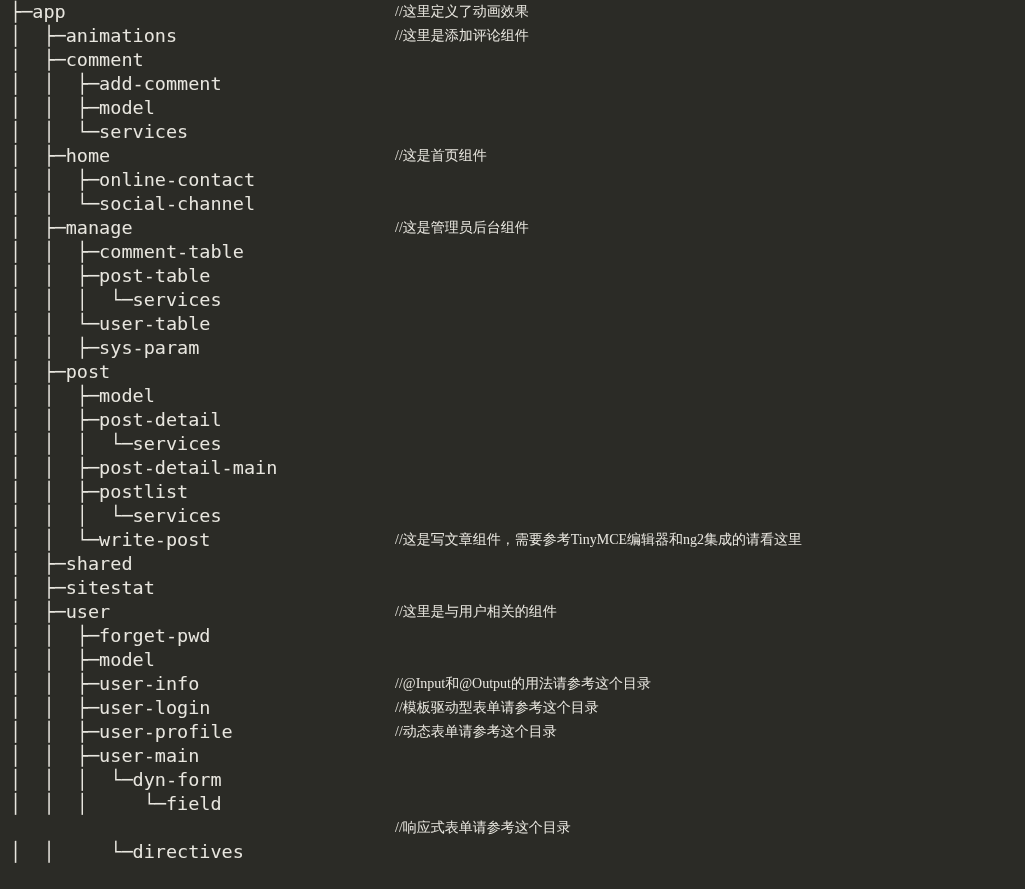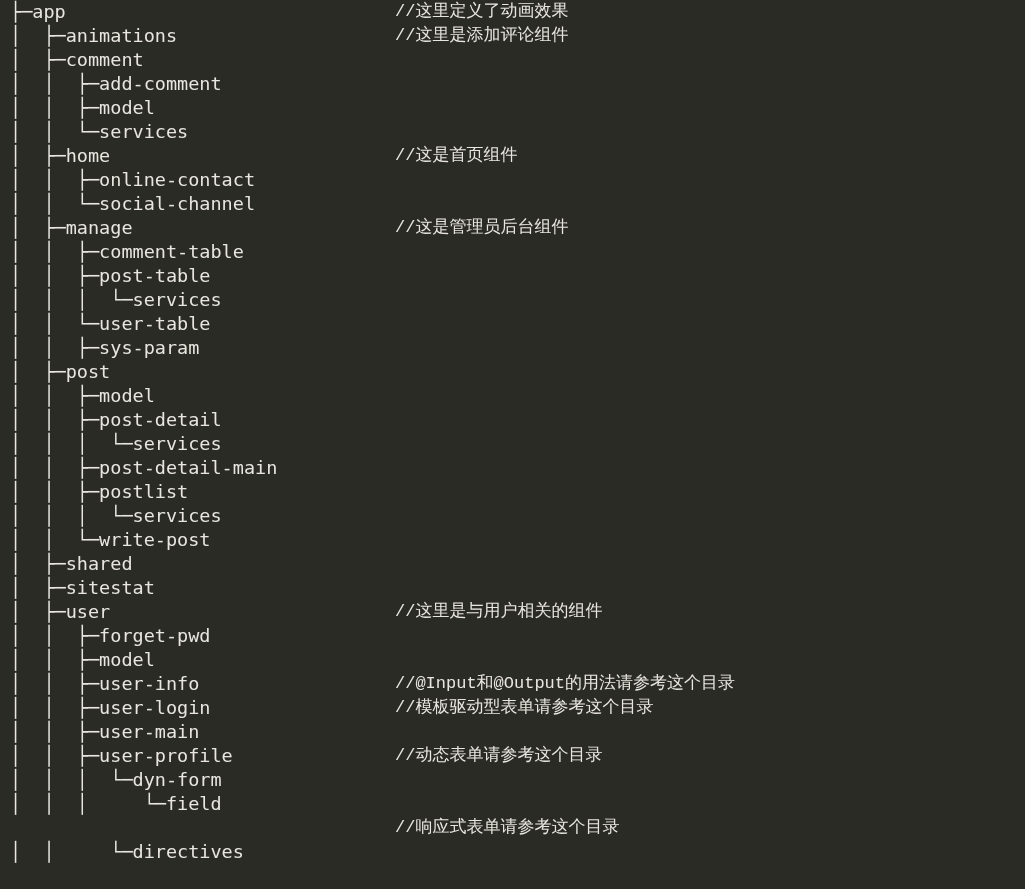--- a/index.html
+++ b/index.html
@@ -37,22 +37,22 @@
     color: #e8e6df;
     white-space: pre;
     letter-spacing: 0;
   }
   .comment-col {
     position: absolute;
     left: 395px;
     top: 0;
     color: #e8e6df;
     white-space: pre;
-    font-size: 17px;
-    font-family: Liberation Mono, monospace;
+    font-size: 14px;
+    font-family: Liberation Serif, serif;
   }
   .comment-col:empty {
     display: none;
   }
 </style>
 </head>
 <body>
 
 <div id="tree-view">
     <div class="line"><span class="tree-col">├─app</span><span class="comment-col">//这里定义了动画效果</span></div>
@@ -70,27 +70,27 @@
     <div class="line"><span class="tree-col">│  │  │  └─services</span></div>
     <div class="line"><span class="tree-col">│  │  └─user-table</span></div>
     <div class="line"><span class="tree-col">│  │  ├─sys-param</span></div>
     <div class="line"><span class="tree-col">│  ├─post</span></div>
     <div class="line"><span class="tree-col">│  │  ├─model</span></div>
     <div class="line"><span class="tree-col">│  │  ├─post-detail</span></div>
     <div class="line"><span class="tree-col">│  │  │  └─services</span></div>
     <div class="line"><span class="tree-col">│  │  ├─post-detail-main</span></div>
     <div class="line"><span class="tree-col">│  │  ├─postlist</span></div>
     <div class="line"><span class="tree-col">│  │  │  └─services</span></div>
-    <div class="line"><span class="tree-col">│  │  └─write-post</span></div>
+    <div class="line"><span class="tree-col">│  │  └─write-post</span><span class="comment-col">//这是写文章组件，需要参考TinyMCE编辑器和ng2集成的请看这里</span></div>
     <div class="line"><span class="tree-col">│  ├─shared</span></div>
     <div class="line"><span class="tree-col">│  ├─sitestat</span></div>
     <div class="line"><span class="tree-col">│  ├─user</span><span class="comment-col">//这里是与用户相关的组件</span></div>
     <div class="line"><span class="tree-col">│  │  ├─forget-pwd</span></div>
     <div class="line"><span class="tree-col">│  │  ├─model</span></div>
     <div class="line"><span class="tree-col">│  │  ├─user-info</span><span class="comment-col">//@Input和@Output的用法请参考这个目录</span></div>
     <div class="line"><span class="tree-col">│  │  ├─user-login</span><span class="comment-col">//模板驱动型表单请参考这个目录</span></div>
+    <div class="line"><span class="tree-col">│  │  ├─user-profile</span><span class="comment-col">//动态表单请参考这个目录</span></div>
     <div class="line"><span class="tree-col">│  │  ├─user-main</span></div>
-    <div class="line"><span class="tree-col">│  │  ├─user-profile</span><span class="comment-col">//动态表单请参考这个目录</span></div>
     <div class="line"><span class="tree-col">│  │  │  └─dyn-form</span></div>
     <div class="line"><span class="tree-col">│  │  │     └─field</span></div>
     <div class="line"><span class="comment-col">//响应式表单请参考这个目录</span></div>
     <div class="line"><span class="tree-col">│  │     └─directives</span></div>
   </div>
 
 </body></html>

